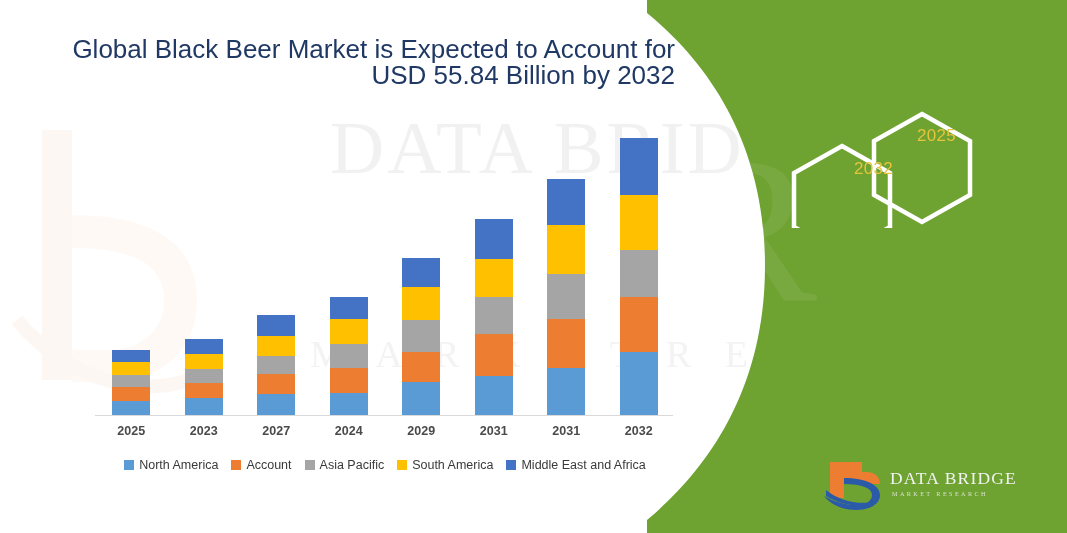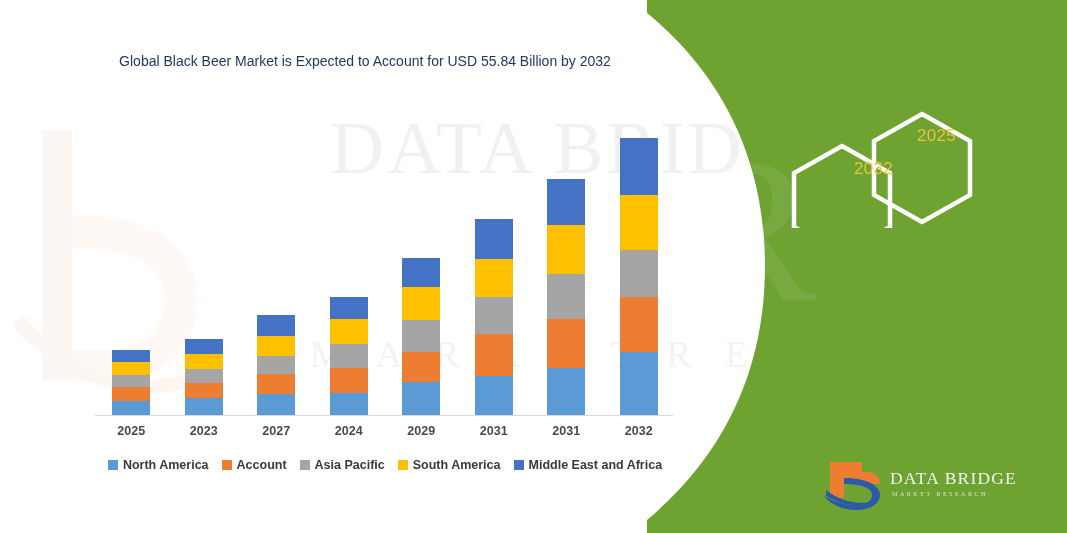--- a/index.html
+++ b/index.html
@@ -89,26 +89,25 @@
   }
 
   
   .left-area {
     position: absolute; top: 0; left: 0;
     width: 700px; height: 533px;
   }
   .chart-title {
     position: absolute;
     top: 36px; left: 55px; width: 620px;
-    text-align: center;
+    text-align: right;
     color: #1F3864;
-    font-size: 14px;
+    font-size: 26px;
     line-height: 26px;
     font-weight: 400;
-    margin-top: 12px;
   }
 
   
   .wm-b {
     position: absolute;
     left: 12px; top: 120px;
     width: 190px; height: 290px;
     opacity: .40;
     pointer-events: none;
   }
@@ -175,21 +174,21 @@
     width: 580px; height: 20px;
     display: flex;
     justify-content: center;
     align-items: center;
     gap: 13px;
   }
   .legend-item { display: flex; align-items: center; gap: 5px; }
   .legend-swatch { width: 10px; height: 10px; display: block; }
   .legend-label {
     font-size: 12.5px;
-    font-weight: bold;
+    font-weight: normal;
     color: #3A3A3A;
     white-space: nowrap;
   }
 
   .footer {
     position: absolute;
     left: 80px; top: 506px;
     width: 600px;
     height: 16px;
   }

